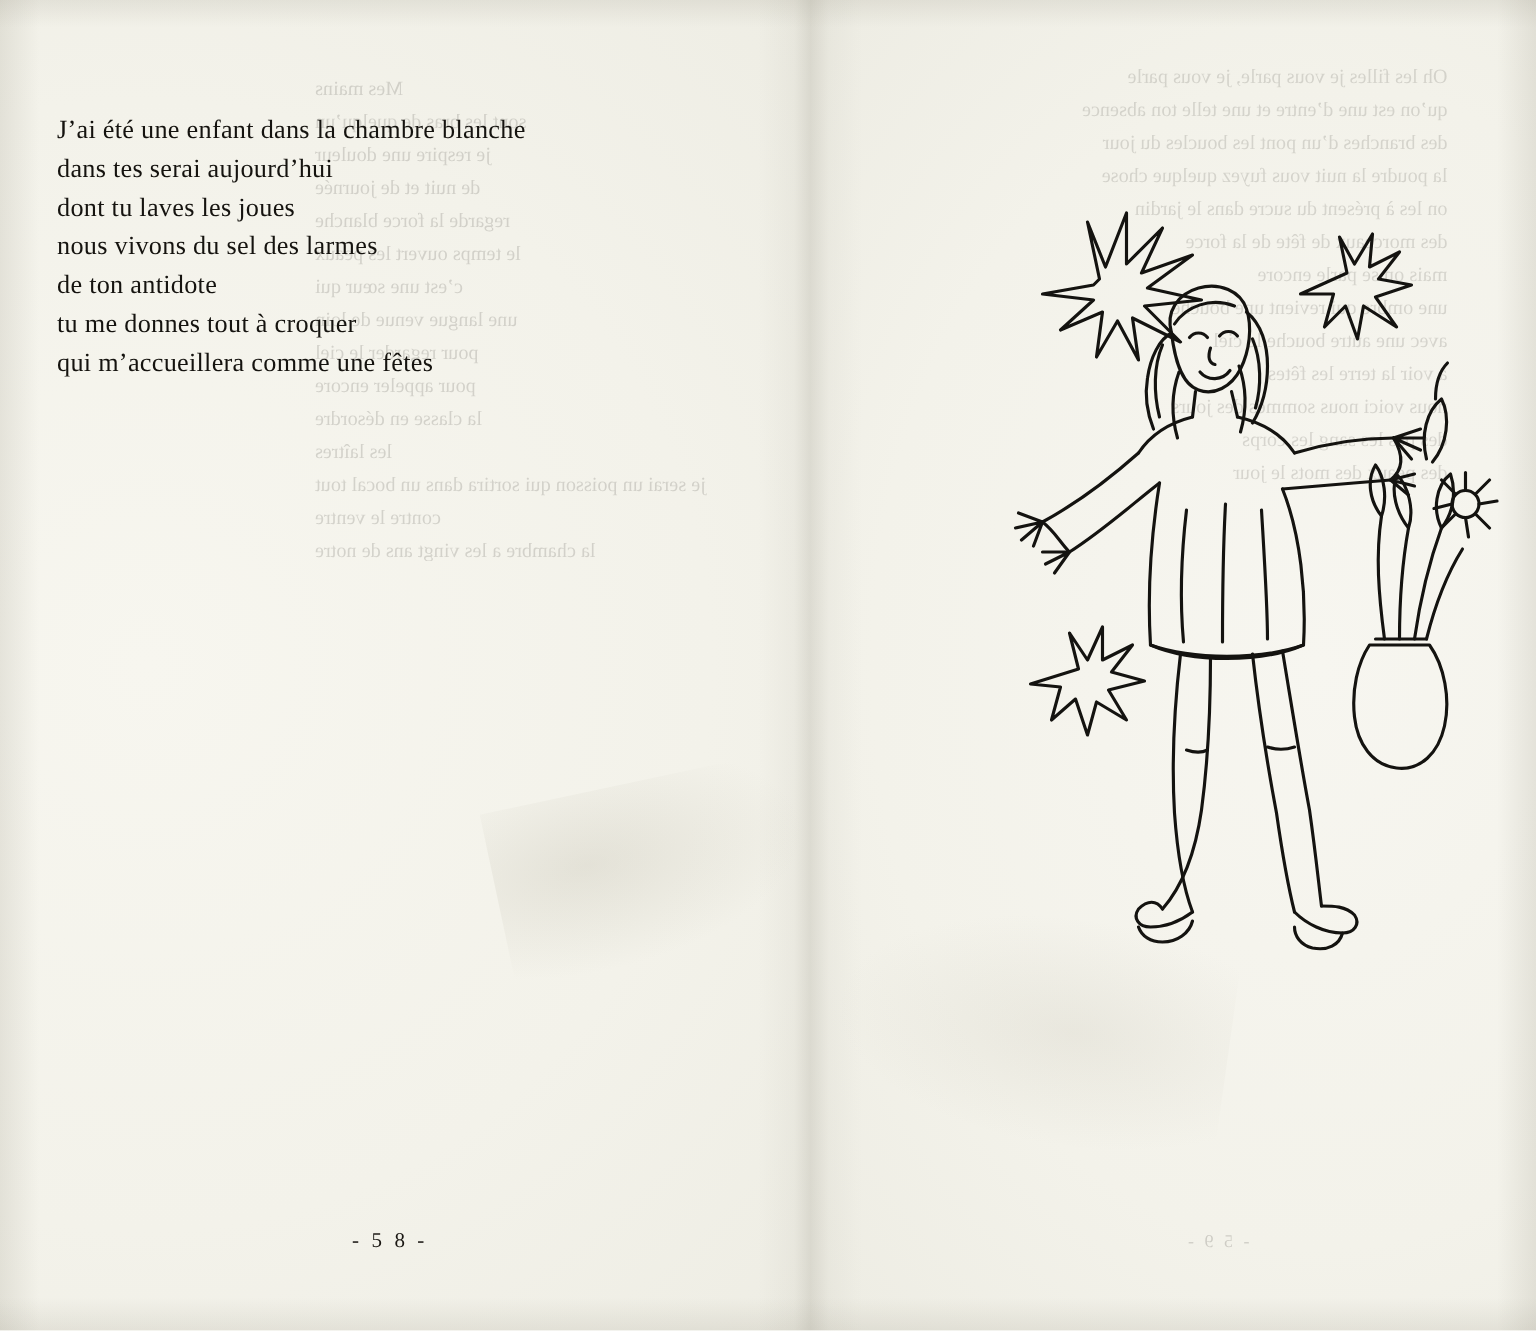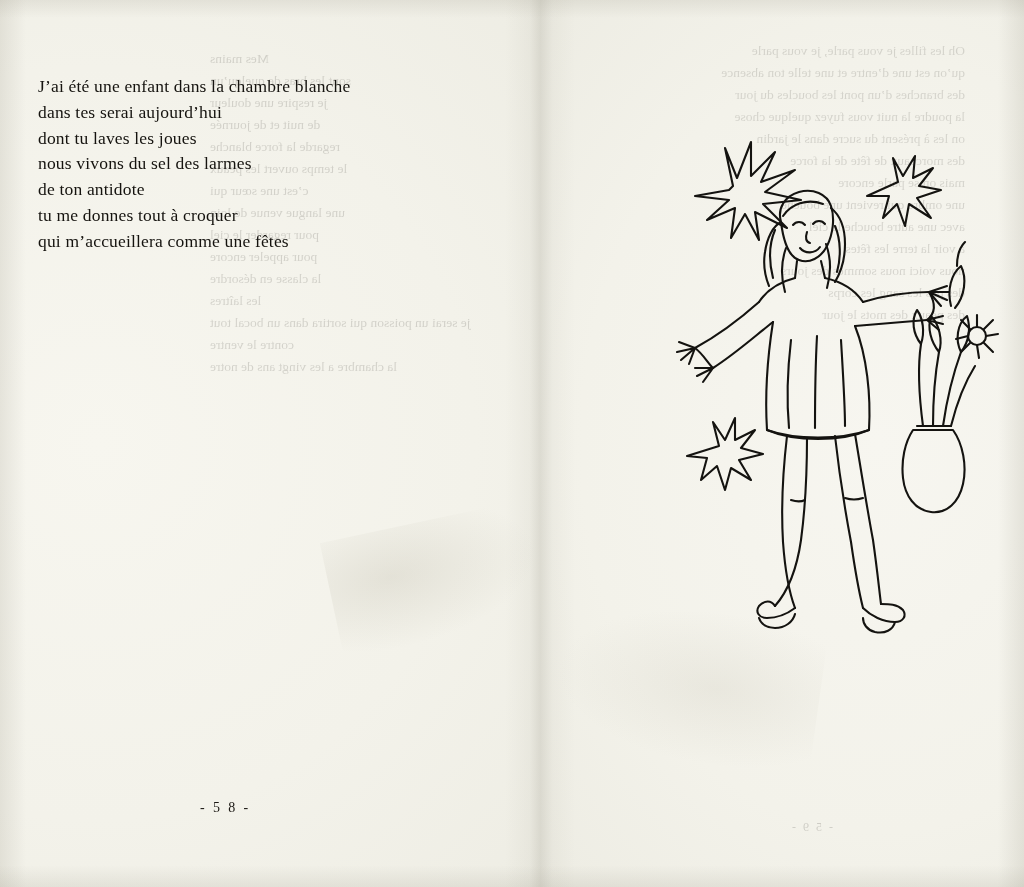--- a/index.html
+++ b/index.html
@@ -148,22 +148,23 @@
     transform: scaleX(-1);
     letter-spacing: 2px;
     pointer-events: none;
     user-select: none;
   }
 
   
   .folio {
     position: absolute;
     left: 200px;
-    top: 800px;
+    top: 820px;
     width: 120px;
+    text-align: center;
     font-family: "Liberation Serif", serif;
     font-size: 14px;
     letter-spacing: 2.4px;
     color: #1a1713;
   }
 
   
   .drawing {
     position: absolute;
     left: 655px;

